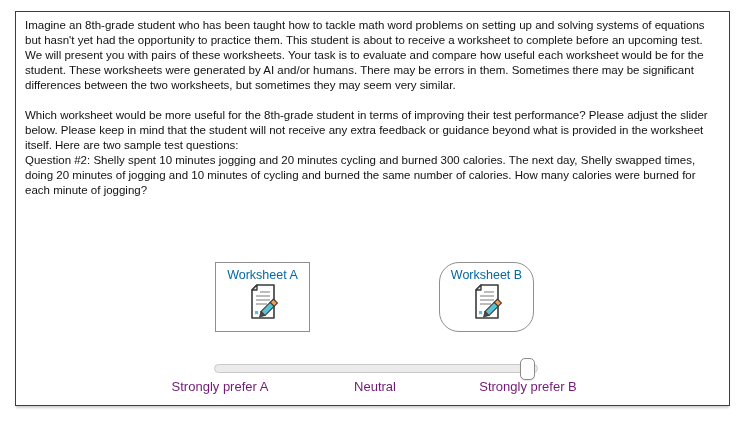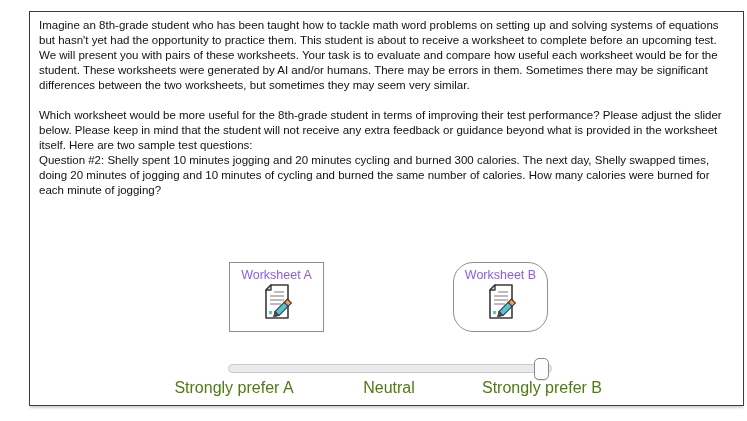--- a/index.html
+++ b/index.html
@@ -9,21 +9,20 @@
     font-family: "Liberation Sans", sans-serif;
     overflow: hidden;
   }
   .frame {
     position: absolute;
     left: 15px; top: 11px;
     width: 715px; height: 395px;
     border: 1.5px solid #3d3d3d;
     background: #ffffff;
     box-shadow: 0 3px 2px -1px rgba(0,0,0,0.18);
-    margin-left: 14px;
   }
   .instructions {
     padding: 6px 9px 0 9px;
     font-size: 11.5px;
     line-height: 15px;
     color: #111111;
   }
   .instructions .para2 { margin-top: 15px; }
   .worksheet-card {
     position: absolute;
@@ -33,21 +32,21 @@
     background: #ffffff;
     text-align: center;
     cursor: pointer;
   }
   .worksheet-card.a { left: 199px; }
   .worksheet-card.b { left: 423px; border-radius: 20px; }
   .worksheet-title {
     display: block;
     margin-top: 5px;
     font-size: 12.5px;
-    color: #8b5cf6;
+    color: #0369a1;
   }
   .worksheet-icon { margin-top: 1px; }
   .slider {
     position: absolute;
     left: 198px; top: 346px;
     width: 324px; height: 22px;
     cursor: pointer;
   }
   .slider-track {
     position: absolute;
@@ -63,22 +62,22 @@
     width: 15px; height: 22px;
     background: #fdfdfd;
     border: 1.5px solid #8a8a8a;
     border-radius: 5px;
     box-shadow: 0 1px 1px rgba(0,0,0,0.1);
   }
   .slider-labels {
     position: absolute;
     left: 0; top: 367px;
     width: 715px; height: 18px;
-    font-size: 16px;
-    color: #4d7c0f;
+    font-size: 13px;
+    color: #701a75;
   }
   .slider-labels span {
     position: absolute;
     transform: translateX(-50%);
     white-space: nowrap;
   }
   .label-a { left: 204px; }
   .label-neutral { left: 359px; }
   .label-b { left: 512px; text-align: center; }
 </style>

